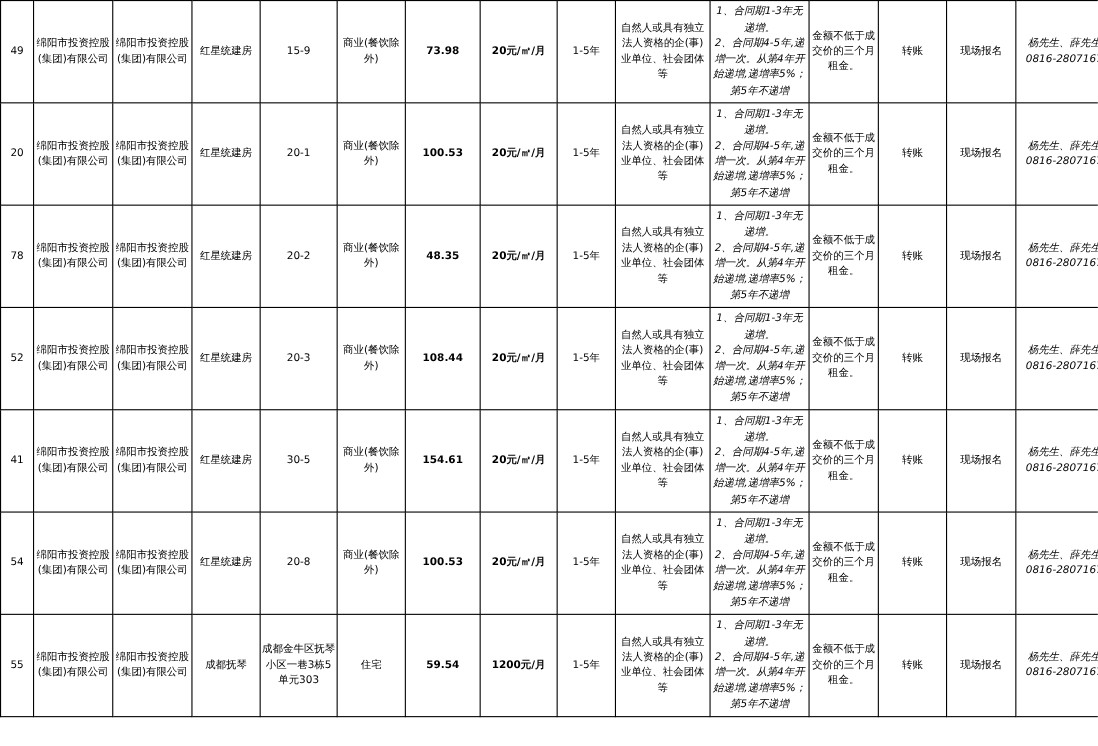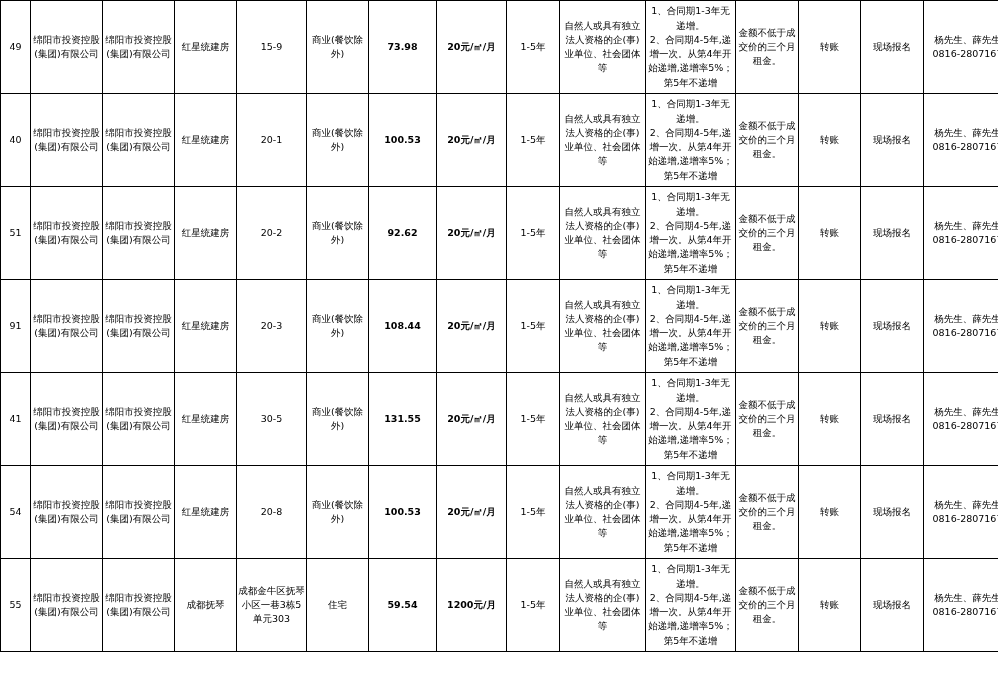--- a/index.html
+++ b/index.html
@@ -64,21 +64,21 @@
   }
   td.deposit, td.target {
     font-size: 9px;
     line-height: 1.5;
   }
   td.contact {
     font-size: 9px;
     line-height: 1.6;
   }
   .row-h { height: 93px; }
-  .cellline { display: block; }
+  .cellline { display: block; font-style: italic; }
 </style>
 </head>
 <body>
 
 <div class="sheet">
   <table class="listing">
     <colgroup>
       <col class="c-idx">
         <col class="c-owner">
         <col class="c-manager">
@@ -116,21 +116,21 @@
         <td>转账</td>
         <td>现场报名</td>
         <td class="contact">
           <span class="cellline">杨先生、薛先生</span>
           <span class="cellline">0816-2807167</span>
         </td>
 
       </tr>
 
       <tr class="row-h">
-        <td class="idx">40</td>
+        <td class="idx">20</td>
         <td>绵阳市投资控股(集团)有限公司</td>
         <td>绵阳市投资控股(集团)有限公司</td>
         <td>红星统建房</td>
         <td>20-1</td>
         <td>商业(餐饮除外)</td>
         <td class="num">100.53</td>
         <td class="num">20元/㎡/月</td>
         <td>1-5年</td>
         <td class="target">自然人或具有独立法人资格的企(事)业单位、社会团体等</td>
         <td class="incr">
@@ -141,46 +141,46 @@
         <td>转账</td>
         <td>现场报名</td>
         <td class="contact">
           <span class="cellline">杨先生、薛先生</span>
           <span class="cellline">0816-2807167</span>
         </td>
 
       </tr>
 
       <tr class="row-h">
-        <td class="idx">51</td>
+        <td class="idx">78</td>
         <td>绵阳市投资控股(集团)有限公司</td>
         <td>绵阳市投资控股(集团)有限公司</td>
         <td>红星统建房</td>
         <td>20-2</td>
         <td>商业(餐饮除外)</td>
-        <td class="num">92.62</td>
-        <td class="num">20元/㎡/月</td>
-        <td>1-5年</td>
-        <td class="target">自然人或具有独立法人资格的企(事)业单位、社会团体等</td>
-        <td class="incr">
-          <span class="cellline">1、合同期1-3年无递增。</span>
-          <span class="cellline">2、合同期4-5年,递增一次。从第4年开始递增,递增率5%；第5年不递增</span>
-        </td>
-        <td class="deposit">金额不低于成交价的三个月租金。</td>
-        <td>转账</td>
-        <td>现场报名</td>
-        <td class="contact">
-          <span class="cellline">杨先生、薛先生</span>
-          <span class="cellline">0816-2807167</span>
-        </td>
-
-      </tr>
-
-      <tr class="row-h">
-        <td class="idx">91</td>
+        <td class="num">48.35</td>
+        <td class="num">20元/㎡/月</td>
+        <td>1-5年</td>
+        <td class="target">自然人或具有独立法人资格的企(事)业单位、社会团体等</td>
+        <td class="incr">
+          <span class="cellline">1、合同期1-3年无递增。</span>
+          <span class="cellline">2、合同期4-5年,递增一次。从第4年开始递增,递增率5%；第5年不递增</span>
+        </td>
+        <td class="deposit">金额不低于成交价的三个月租金。</td>
+        <td>转账</td>
+        <td>现场报名</td>
+        <td class="contact">
+          <span class="cellline">杨先生、薛先生</span>
+          <span class="cellline">0816-2807167</span>
+        </td>
+
+      </tr>
+
+      <tr class="row-h">
+        <td class="idx">52</td>
         <td>绵阳市投资控股(集团)有限公司</td>
         <td>绵阳市投资控股(集团)有限公司</td>
         <td>红星统建房</td>
         <td>20-3</td>
         <td>商业(餐饮除外)</td>
         <td class="num">108.44</td>
         <td class="num">20元/㎡/月</td>
         <td>1-5年</td>
         <td class="target">自然人或具有独立法人资格的企(事)业单位、社会团体等</td>
         <td class="incr">
@@ -197,21 +197,21 @@
 
       </tr>
 
       <tr class="row-h">
         <td class="idx">41</td>
         <td>绵阳市投资控股(集团)有限公司</td>
         <td>绵阳市投资控股(集团)有限公司</td>
         <td>红星统建房</td>
         <td>30-5</td>
         <td>商业(餐饮除外)</td>
-        <td class="num">131.55</td>
+        <td class="num">154.61</td>
         <td class="num">20元/㎡/月</td>
         <td>1-5年</td>
         <td class="target">自然人或具有独立法人资格的企(事)业单位、社会团体等</td>
         <td class="incr">
           <span class="cellline">1、合同期1-3年无递增。</span>
           <span class="cellline">2、合同期4-5年,递增一次。从第4年开始递增,递增率5%；第5年不递增</span>
         </td>
         <td class="deposit">金额不低于成交价的三个月租金。</td>
         <td>转账</td>
         <td>现场报名</td>

